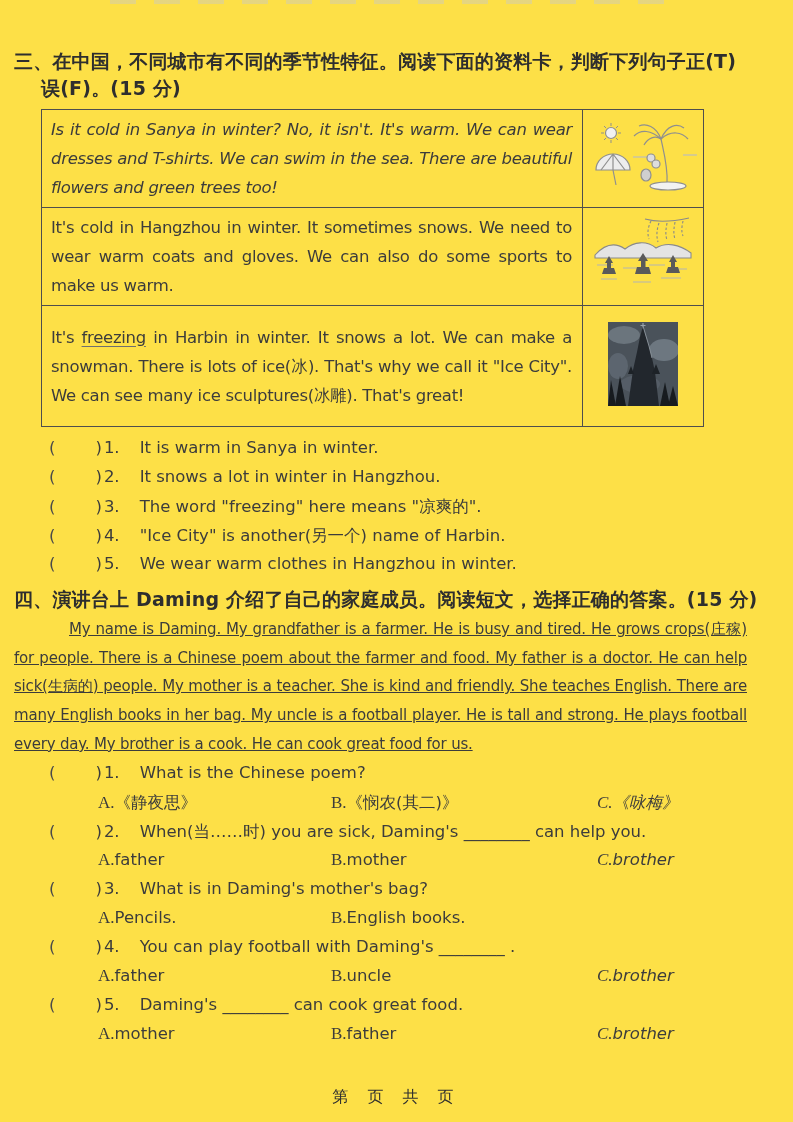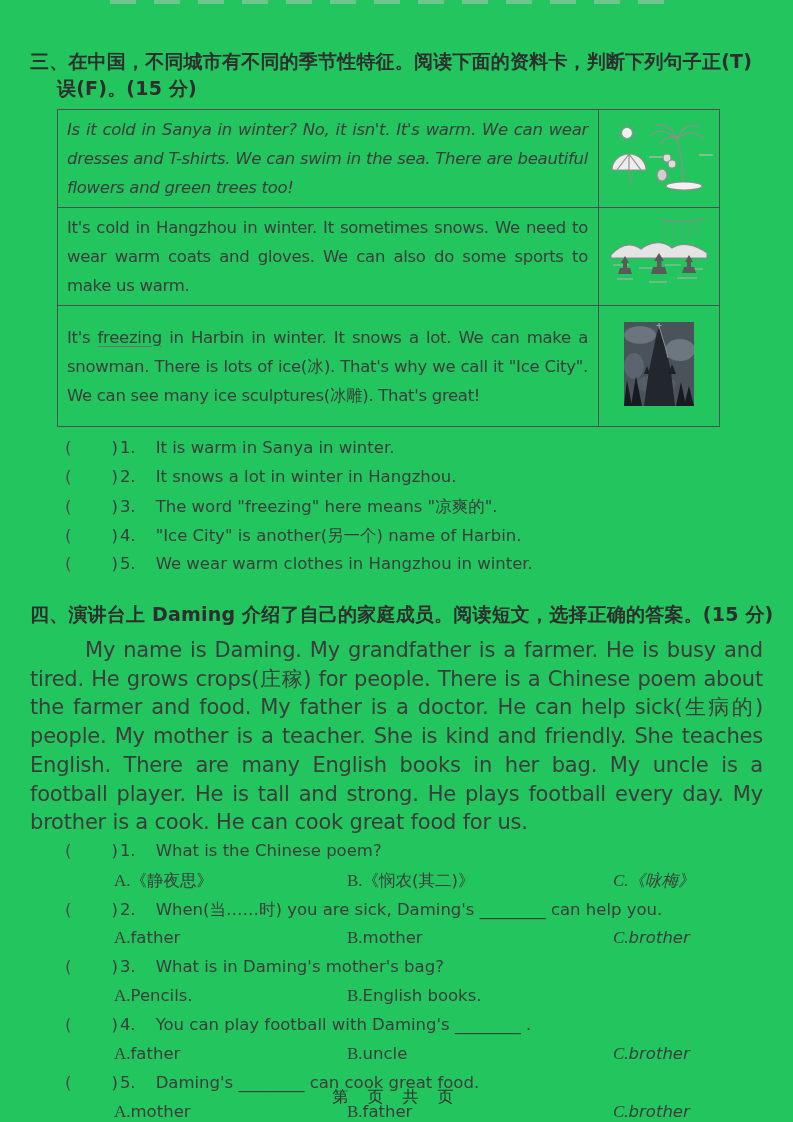--- a/index.html
+++ b/index.html
@@ -1,22 +1,22 @@
 <!DOCTYPE html>
 <html><head>
 <meta charset="utf-8">
 <style>
   html,body { margin:0; padding:0; background:#e8e8e8; }
   .page {
     position:relative;
     width:793px; height:1122px;
     margin:0 auto;
-    background:#22c55e;
+    background:#fde047;
     box-sizing:border-box;
-    padding:0 30px;
+    padding:0 14px;
     font-family:"DejaVu Sans", sans-serif;
     color:#3d3d3d;
     overflow:hidden;
   }
   .scan-artifact {
     position:absolute; top:0; left:110px; width:560px; height:4px;
     background:repeating-linear-gradient(90deg,#c8c8c8 0 26px, transparent 26px 44px);
     opacity:.45;
   }
   
@@ -58,26 +58,27 @@
   .opt-line {
     display:flex; align-items:baseline;
     height:29px; font-size:16.5px; color:#3c3c3c; white-space:nowrap;
     padding-left:84px;
     gap:37px;
   }
   .opt { display:inline-block; }
   .opt-a { width:196px; } .opt-b { width:229px; } .opt-c { flex:1;font-style:italic; }
   .opt-letter { font-family:"Liberation Serif", serif; font-size:17px; }
   
-  .s4-heading { margin-top:18px; }
+  .s4-heading { margin-top:3px; }
   .passage {
-    margin-top:8px;
-    font-size:21px; line-height:28.7px; letter-spacing:-0.2px;
+    margin-top:2px;
+    font-size:15px; line-height:28.7px; letter-spacing:-0.2px;
     text-align:justify; text-indent:55px; color:#3c3c3c;
     width:733px;
+    text-decoration:underline;
   }
   .mc-list { margin-top:4px; }
   
   .footer {
     position:absolute; bottom:14px; left:0; width:100%;
     text-align:center;
     font-size:16px; letter-spacing:7px; color:#2f2f2f; font-weight:500;margin-top:35px;
   }
 </style>
 </head>

